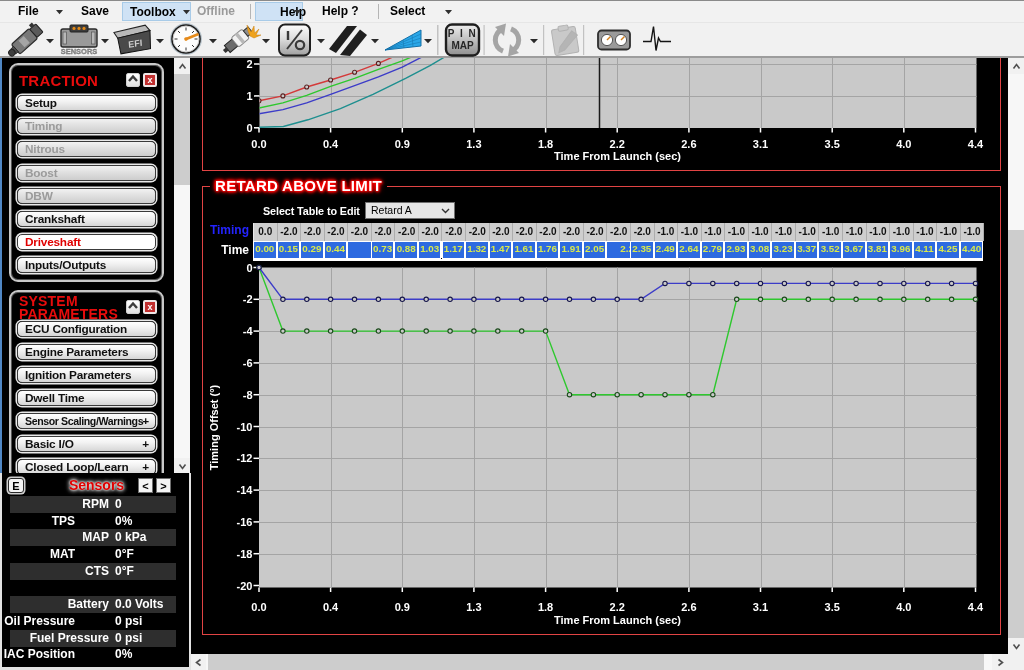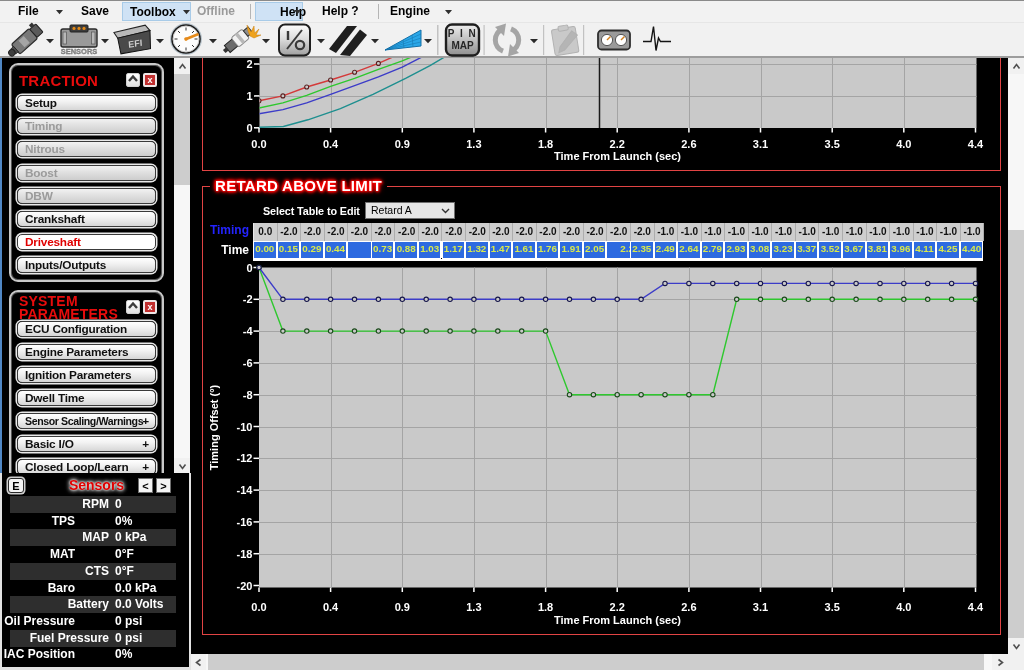--- a/index.html
+++ b/index.html
@@ -38,21 +38,21 @@
     <polygon points="0,0 7,0 3.5,4.2" fill="#303030"></polygon>
   </svg>
 <div class="mbtn" style="left:197px;color:#9a9a9a;">Offline</div>
 <div class="abs" style="left:250px;top:4px;width:1px;height:15px;background:#b5b5b5;"></div>
 <div class="mbtn hl" style="left:255px;width:48px;padding-left:24px;">Help</div>
 <svg class="abs" style="left:294px;top:10px" width="7" height="5">
     <polygon points="0,0 7,0 3.5,4.2" fill="#303030"></polygon>
   </svg>
 <div class="mbtn" style="left:322px;">Help ?</div>
 <div class="abs" style="left:378px;top:4px;width:1px;height:15px;background:#b5b5b5;"></div>
-<div class="mbtn" style="left:390px;">Engine</div>
+<div class="mbtn" style="left:390px;">Select</div>
 <svg class="abs" style="left:445px;top:10px" width="7" height="5">
     <polygon points="0,0 7,0 3.5,4.2" fill="#303030"></polygon>
   </svg>
 <div class="abs" style="left:0;top:23px;width:1024px;height:35px;background:#f1f1f1;border-bottom:2px solid #9d9d9d;"></div>
 <svg class="abs" style="left:0;top:23px" width="700" height="35" viewBox="0 0 700 35">
 <defs>
 <linearGradient id="g1" x1="0" y1="0" x2="0" y2="1">
         <stop offset="0" stop-color="#fdfdfd"></stop>
         <stop offset="0.5" stop-color="#d9d9d9"></stop>
         <stop offset="1" stop-color="#9f9f9f"></stop>
@@ -557,24 +557,20 @@
       <span class="val">0 kPa</span>
     </div>
     <div class="srow" style="top:73.10000000000001px;">
       <span class="lab">MAT</span>
       <span class="val">0°F</span>
     </div>
     <div class="srow gray" style="top:89.80000000000001px;">
       <span class="lab">CTS</span>
       <span class="val">0°F</span>
     </div>
-    <div class="srow" style="top:106.50000000000001px;">
-      <span class="lab">Baro</span>
-      <span class="val">0.0 kPa</span>
-    </div>
     <div class="srow gray" style="top:123.20000000000002px;">
       <span class="lab">Battery</span>
       <span class="val">0.0 Volts</span>
     </div>
     <div class="srow" style="top:139.9px;">
       <span class="lab">Oil Pressure</span>
       <span class="val">0 psi</span>
     </div>
     <div class="srow gray" style="top:156.6px;">
       <span class="lab">Fuel Pressure</span>

